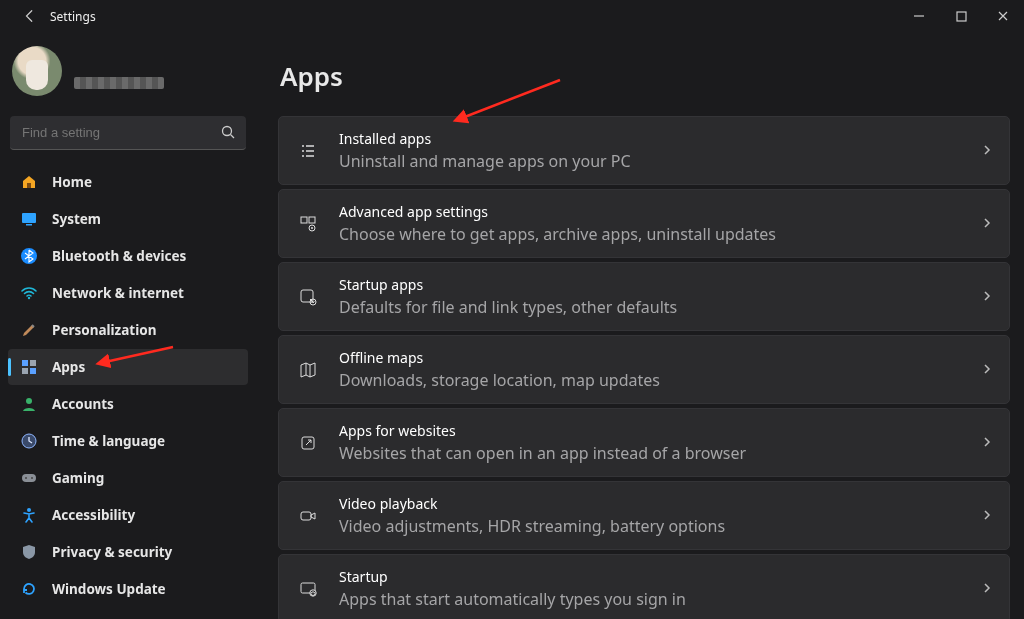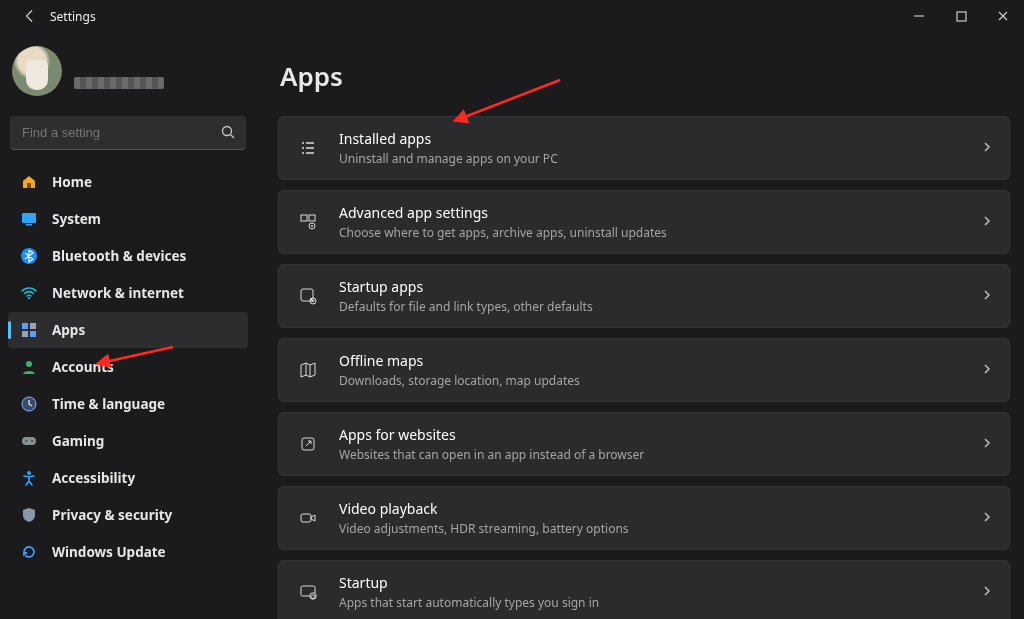--- a/index.html
+++ b/index.html
@@ -81,26 +81,26 @@
   .nav-label { font-size:13.5px;font-weight:bold; }
 
   
   .main { flex:1; padding: 18px 14px 20px 22px; overflow:auto; }
   .page-title { font-size:26px; font-weight:600; margin: 8px 0 22px 2px; }
 
   .card {
     display:flex; align-items:center;
     background:#2b2b2d; border:1px solid #343437;
     border-radius:5px; padding: 12px 16px;
-    margin-bottom:10px; cursor:pointer;
+    margin-bottom:4px; cursor:pointer;
   }
   .cicon { width:26px; display:flex; align-items:center; justify-content:center; color:#ddd; margin-right:18px;}
   .ctext { flex:1; }
   .ctitle { font-size:14px; color:#fff; }
-  .csub { font-size:12px; color:#a5a5a7; margin-top:2px; }
+  .csub { font-size:16px; color:#a5a5a7; margin-top:2px; }
   .chevron { color:#bdbdbd; }
 
   
   .arrow { position:absolute; pointer-events:none; }
   svg { overflow:visible; }
 </style>
 </head>
 <body>
 
 <div class="titlebar">
@@ -184,20 +184,29 @@
       <div class="nav-item">
         <span class="nicon">
             <svg width="18" height="18" viewBox="0 0 18 18">
               <path d="M2 7c4-4 10-4 14 0M4.5 9.5c2.5-2.5 6.5-2.5 9 0M7 12c1-1 3-1 4 0" stroke="#1fb6d6" stroke-width="1.6" fill="none" stroke-linecap="round"></path>
               <circle cx="9" cy="14" r="1.2" fill="#1fb6d6"></circle>
             </svg>
           </span>
         <span class="nav-label">Network &amp; internet</span>
       </div>
 
+      <div class="nav-item">
+        <span class="nicon">
+            <svg width="18" height="18" viewBox="0 0 18 18">
+              <path d="M3 15l3-1 8-8-2-2-8 8z" fill="#c08a5a"></path>
+              <path d="M12 4l2 2" stroke="#888" stroke-width="2"></path>
+            </svg>
+          </span>
+        <span class="nav-label">Personalization</span>
+      </div>
 
       <div class="nav-item active">
         <span class="nicon">
             <svg width="18" height="18" viewBox="0 0 18 18">
               <rect x="2" y="2" width="6" height="6" fill="#5aa0ff"></rect>
               <rect x="10" y="2" width="6" height="6" fill="#9aa4b0"></rect>
               <rect x="2" y="10" width="6" height="6" fill="#9aa4b0"></rect>
               <rect x="10" y="10" width="6" height="6" fill="#5aa0ff"></rect>
             </svg>
           </span>

